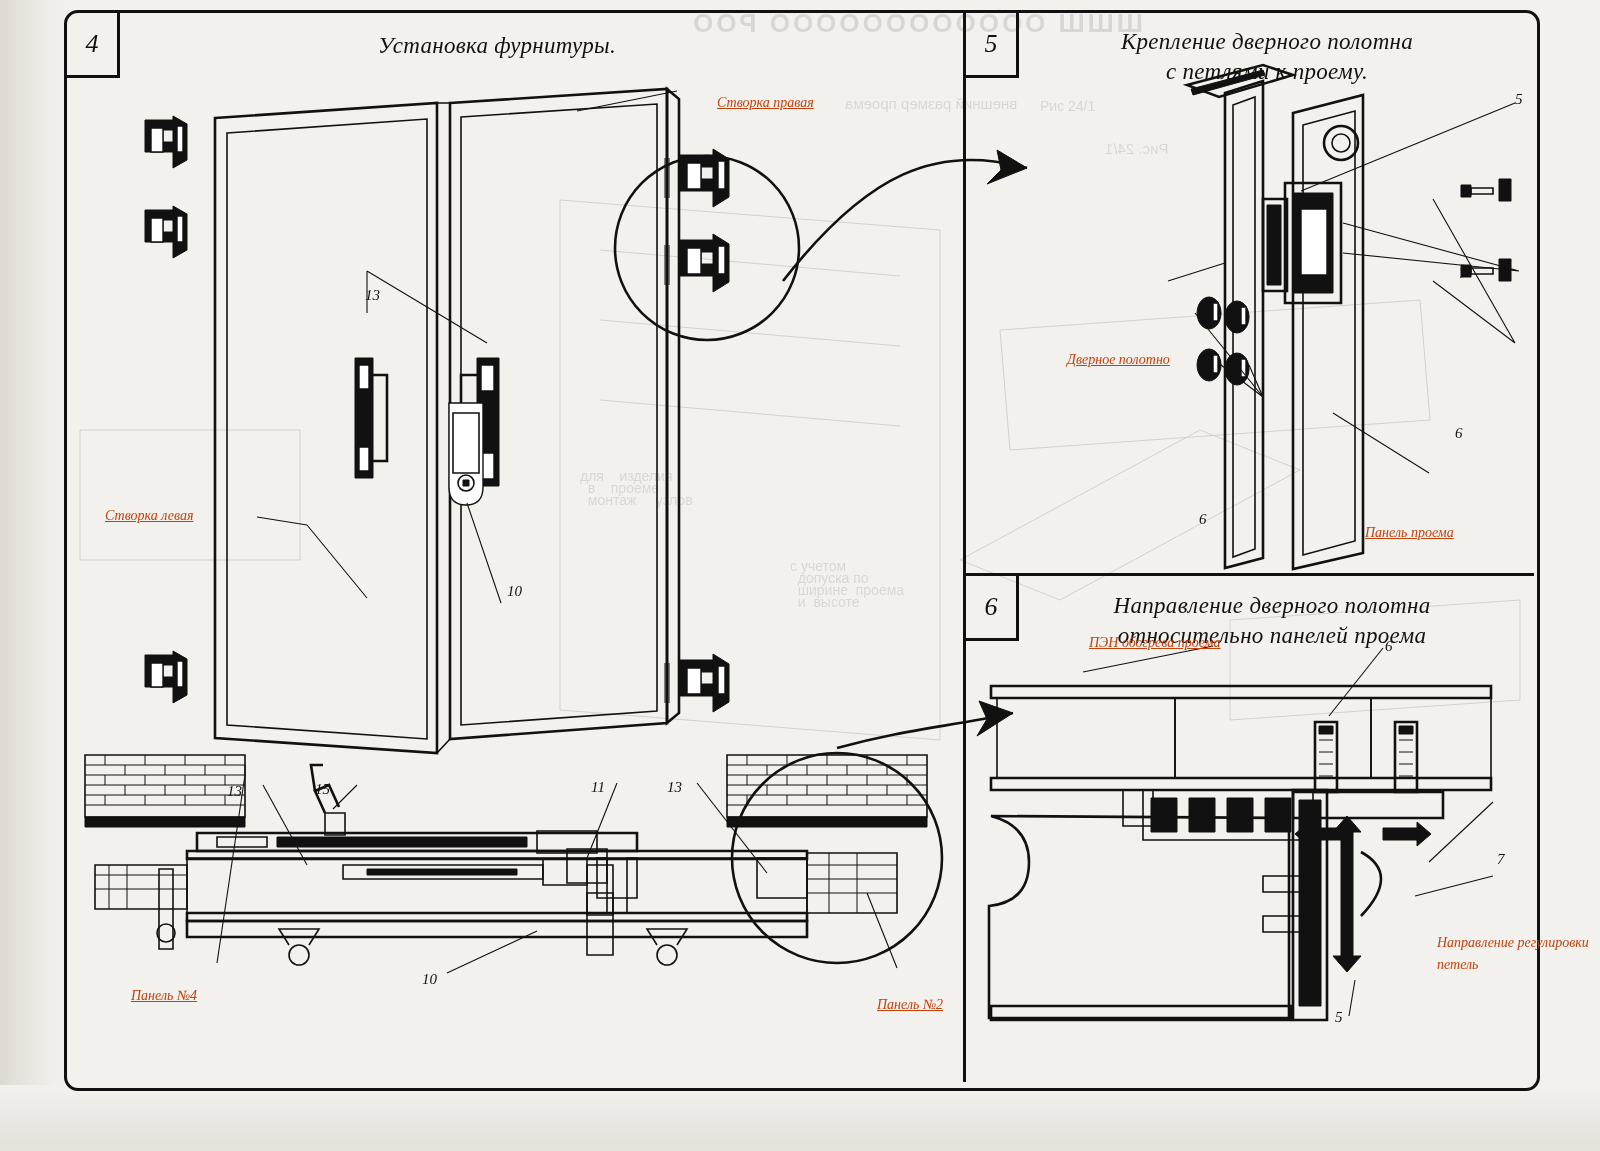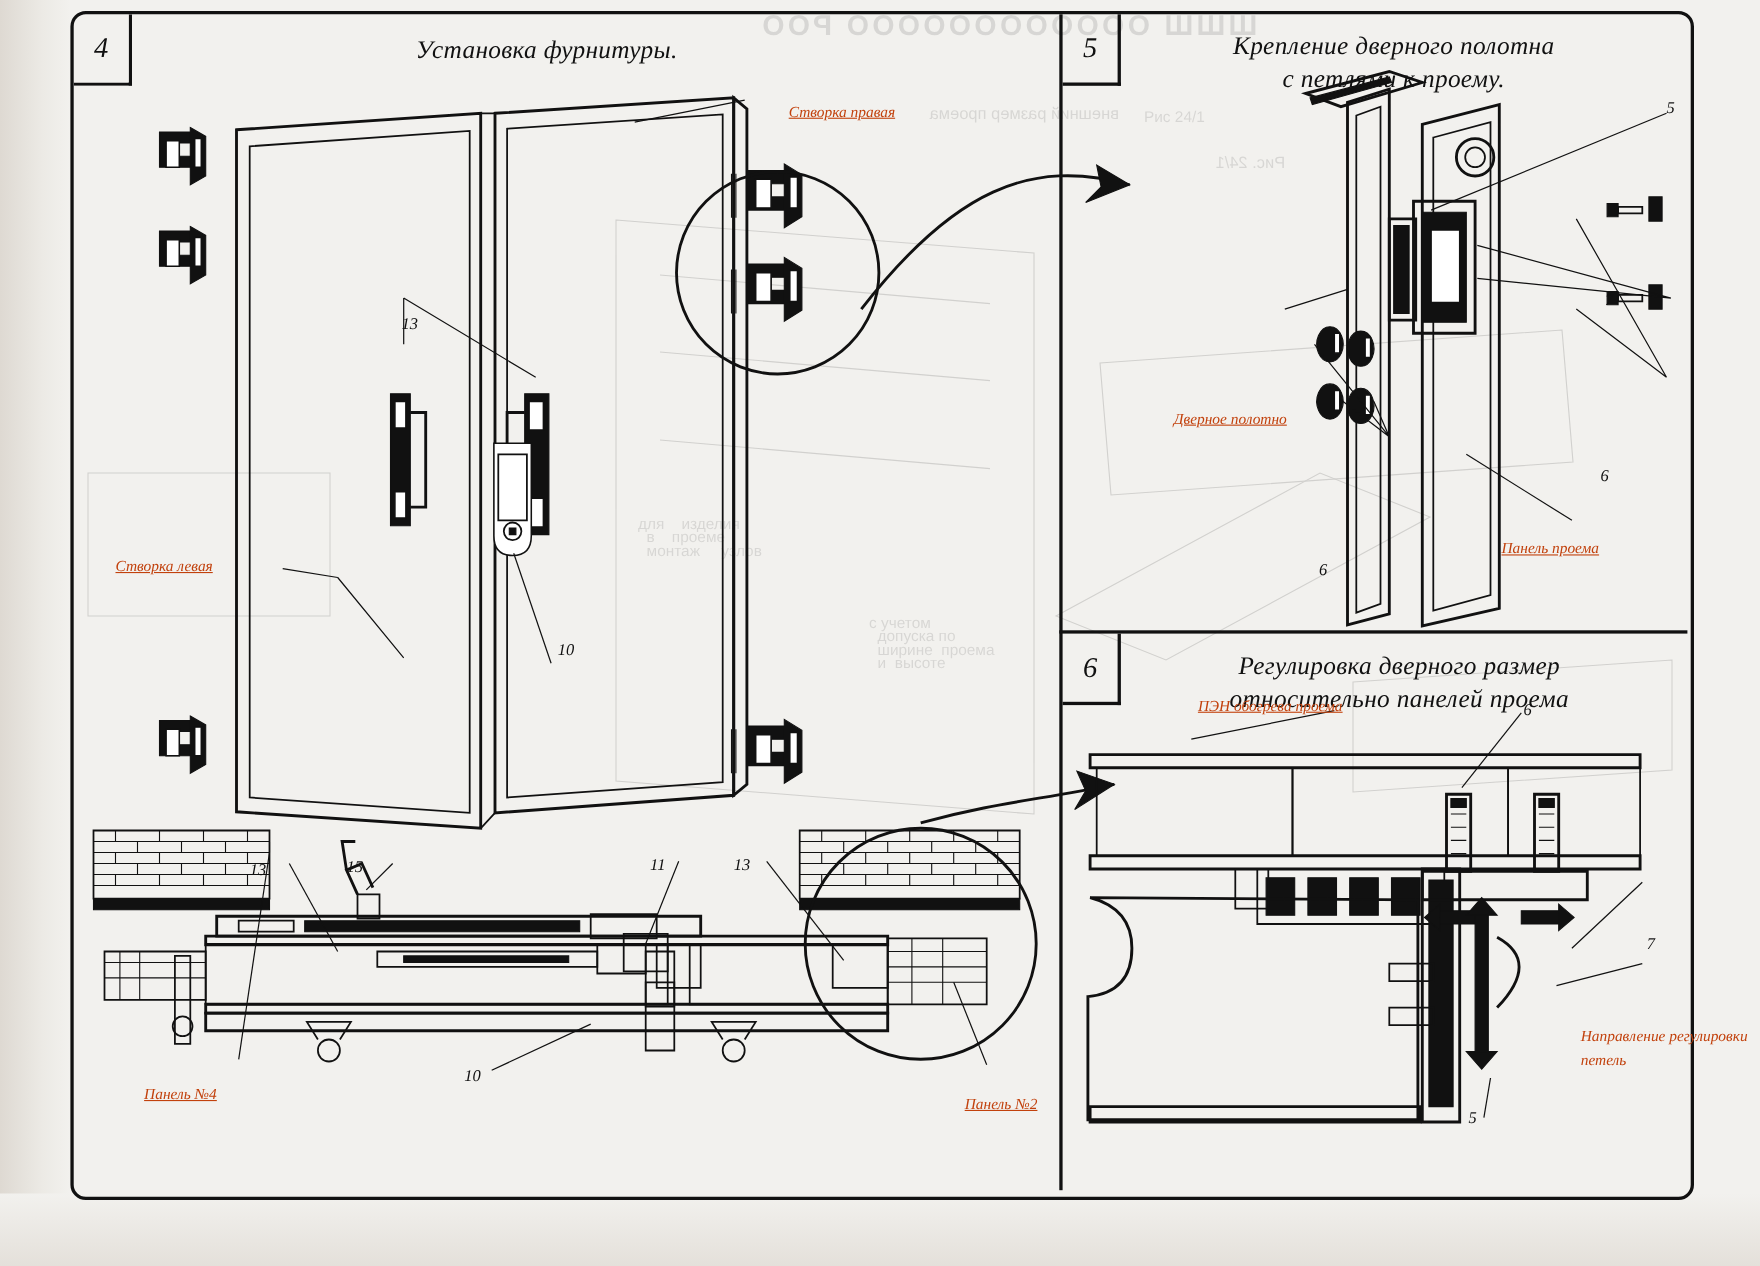--- a/index.html
+++ b/index.html
@@ -316,36 +316,36 @@
         </g>
 
         <path class="lead" d="M338 178 L552 90"></path>
         <path class="lead" d="M380 210 L556 258 M380 240 L556 258"></path>
         <path class="lead" d="M552 330 L470 268 M552 330 L470 186"></path>
         <path class="lead" d="M232 300 L300 384 M258 352 L300 384 M286 352 L300 384"></path>
         <path class="lead" d="M205 268 L262 250"></path>
         <path class="lead" d="M466 460 L370 400"></path>
       </svg>
 
-      <div class="lbl u" style="left:1000px;top:361px;font-family:Liberation Serif, serif;">
+      <div class="lbl u" style="left:1000px;top:339px;font-family:Liberation Serif, serif;">
         <span>Дверное полотно</span>
       </div>
-      <div class="lbl u" style="left:1298px;top:479px;text-decoration:underline;">
+      <div class="lbl u" style="left:1298px;top:512px;text-decoration:underline;">
         <span>Панель проема</span>
       </div>
       <div class="num" style="left:1448px;top:78px;">5</div>
       <div class="num" style="left:1392px;top:252px;">7</div>
       <div class="num" style="left:1388px;top:412px;">6</div>
       <div class="num" style="left:1132px;top:498px;">6</div>
 
       <div class="numbox" style="left:899px;top:563px;width:50px;height:62px;">
         <span>6</span>
       </div>
       <div class="ttl" style="left:955px;top:578px;width:500px;">
-        <div>Регулировка дверного размер</div>
+        <div>Направление дверного полотна</div>
         <div>относительно панелей проема</div>
       </div>
 
       <svg width="571" height="506" style="left:896px;top:563px;">
         <defs>
           <pattern id="xh2" width="9" height="9" patternUnits="userSpaceOnUse">
             <path d="M0 0 l9 9 M9 0 l-9 9" stroke="#111" stroke-width=".8" fill="none"></path>
           </pattern>
         </defs>
 

